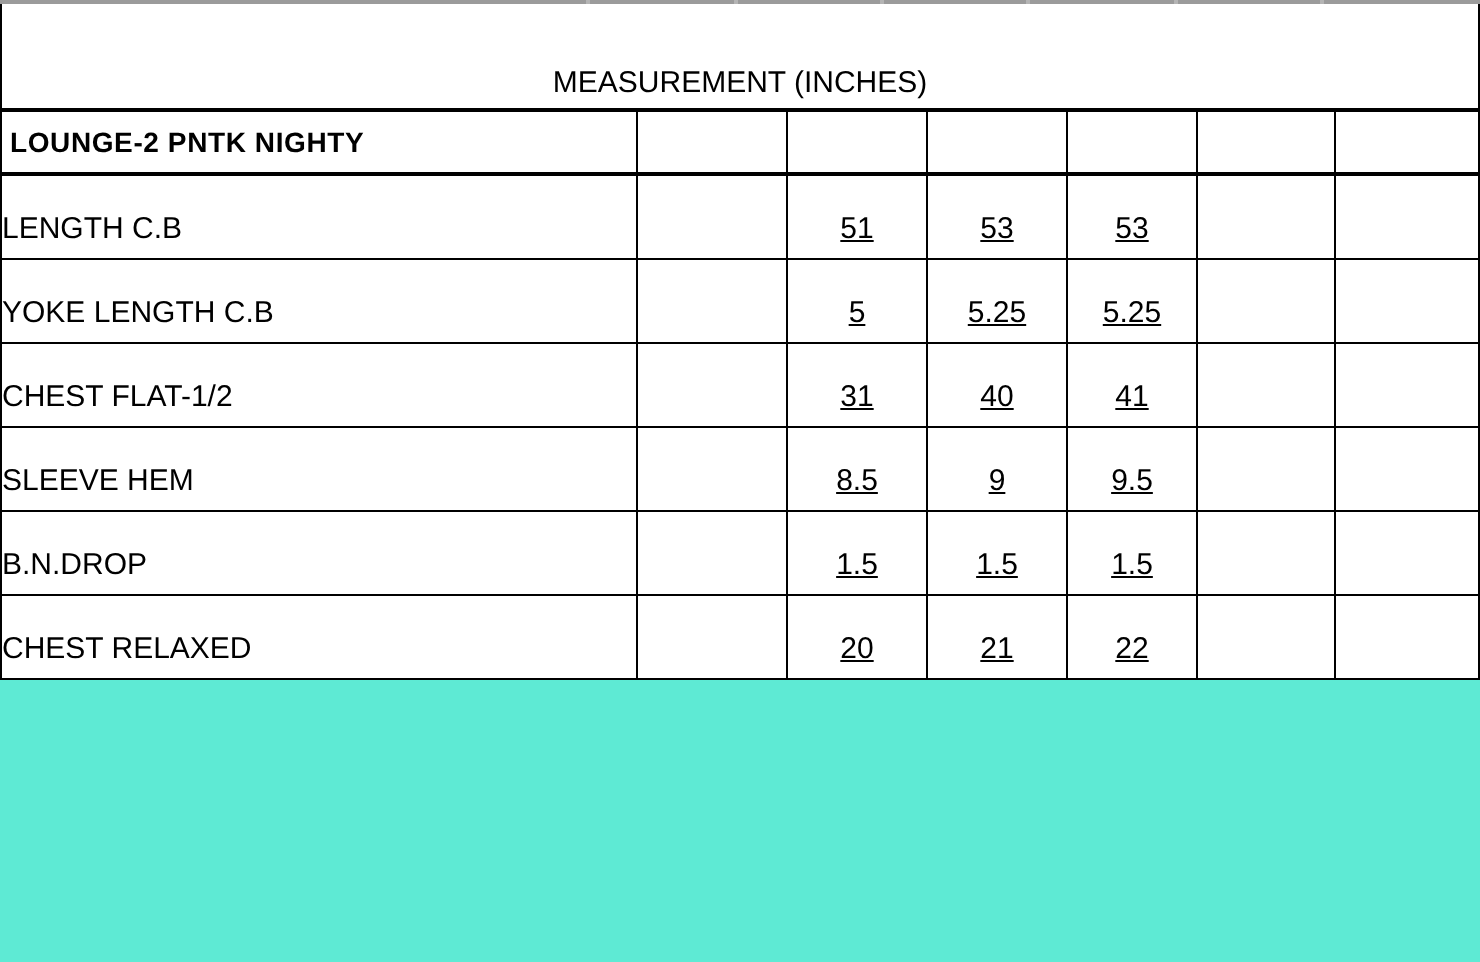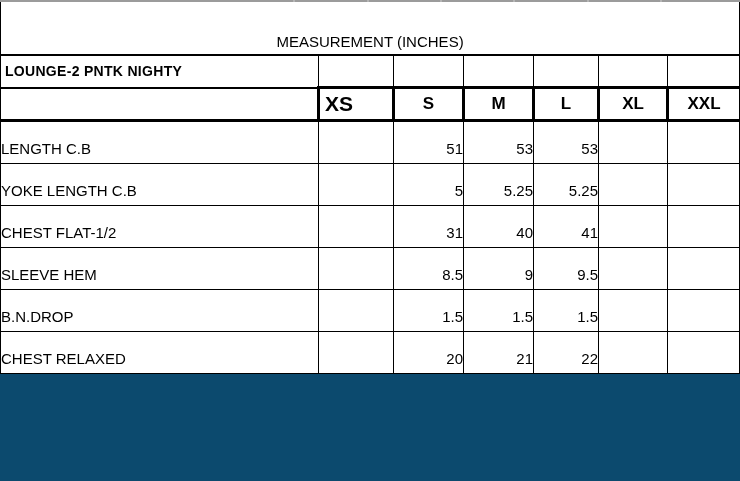--- a/index.html
+++ b/index.html
@@ -1,20 +1,20 @@
 <!DOCTYPE html>
 <html><head>
 <meta charset="utf-8">
 <style>
   html, body { margin: 0; padding: 0; background: #ffffff; }
   #screen {
     position: relative;
     width: 740px;
     height: 481px;
-    background: #0c4a6e;
+    background: #5eead4;
     overflow: hidden;
     font-family: "Liberation Sans", sans-serif;
     color: #000000;
   }
   
   #topline {
     position: absolute; top: 0; left: 0;
     width: 740px; height: 2px;
     background: #9b9b9b;
   }
@@ -82,21 +82,21 @@
     font-size: 21px;
   }
   
   tr.r-data td {
     height: 35px;
     font-size: 15px;
     vertical-align: bottom;
     padding: 0 0 6px 0;
   }
   td.lbl { text-align: left; padding-left: 4px; }
-  td.val { text-align: right; padding-right: 5px; }
+  td.val { text-align: center; padding-right: 5px; text-decoration: underline; }
   .col-last { border-right: 3px solid #000; }
   .col-first { border-left: 1.5px solid #000; }
 </style>
 </head>
 <body>
 
 <div id="screen">
   <div id="topline"></div>
   <div class="tick" style="left:293px"></div>
   <div class="tick" style="left:367px"></div>
@@ -124,29 +124,20 @@
     <tr class="r-product">
       <td class="product col-first">LOUNGE-2 PNTK NIGHTY</td>
       <td></td>
       <td></td>
       <td></td>
       <td></td>
       <td></td>
       <td class="col-last"></td>
     </tr>
 
-    <tr class="r-sizes">
-      <td class="corner"></td>
-      <td class="xs">XS</td>
-      <td>S</td>
-      <td>M</td>
-      <td>L</td>
-      <td>XL</td>
-      <td class="col-last">XXL</td>
-    </tr>
 
     <tr class="r-data">
       <td class="lbl col-first">LENGTH C.B</td>
       <td class="val"></td>
       <td class="val">51</td>
       <td class="val">53</td>
       <td class="val">53</td>
       <td class="val"></td>
       <td class="val col-last"></td>
     </tr>

